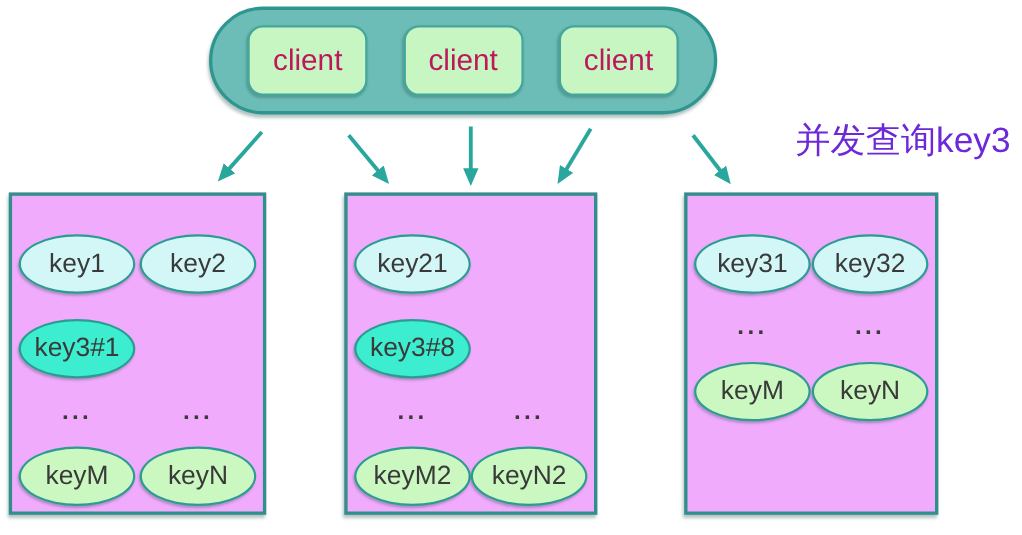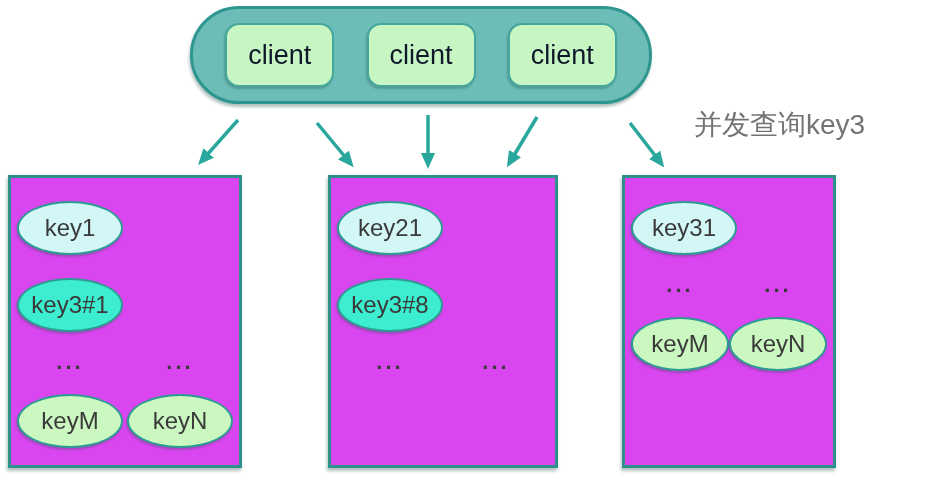--- a/index.html
+++ b/index.html
@@ -31,56 +31,56 @@
   }
   .client-box {
     width: 109px; height: 64px;
     background: #c7f6c3;
     border: 2px solid #45a79b;
     border-radius: 14px;
     display: flex;
     align-items: center;
     justify-content: center;
     font-size: 27px;
-    color: #0f172a;
+    color: #be185d;
     box-shadow: -1px 2px 2px rgba(30, 80, 75, 0.30);
   }
 
   
   .annotation {
     position: absolute;
-    left: 694px; top: 106px;
-    font-size: 28px;
-    color: #737373;
+    left: 723px; top: 106px;
+    font-size: 32px;
+    color: #6d28d9;
     white-space: nowrap;
   }
 
   
   .arrows {
     position: absolute;
     left: 0; top: 0;
     width: 929px; height: 486px;
     pointer-events: none;
   }
 
   
   .shard {
     position: absolute;
     top: 175px;
     height: 293px;
-    background: #d946ef;
+    background: #f0abfc;
     border: 3px solid #2e908a;
     box-shadow: -1px 3px 3px rgba(30, 80, 75, 0.35);
     display: flex;
     flex-direction: column;
-    padding: 0 6px;
+    padding: 12px 6px;
   }
   .shard-1 { left: 8px;   width: 234px; }
-  .shard-2 { left: 328px; width: 230px; }
-  .shard-3 { left: 622px; width: 214px; }
+  .shard-2 { left: 313px; width: 230px; }
+  .shard-3 { left: 622px; width: 231px; }
 
   .key-row {
     display: flex;
     justify-content: space-between;
     align-items: center;
   }
   .key-row.r1 { margin-top: 23px; }
   .key-row.r2 { margin-top: 23px; align-items: center; }
   .key-row.rdots { margin-top: 18px; height: 24px; }
   .key-row.r4 { margin-top: 20px; align-items: center; }
@@ -133,20 +133,21 @@
     <line x1="238" y1="120" x2="206" y2="156" stroke="#29a79d" stroke-width="3.5" marker-end="url(#ah)"></line>
     <line x1="317" y1="123" x2="346" y2="158" stroke="#29a79d" stroke-width="3.5" marker-end="url(#ah)"></line>
     <line x1="428" y1="115" x2="428" y2="157" stroke="#29a79d" stroke-width="3.5" marker-end="url(#ah)"></line>
     <line x1="537" y1="117" x2="513" y2="157" stroke="#29a79d" stroke-width="3.5" marker-end="url(#ah)"></line>
     <line x1="630" y1="123" x2="657" y2="158" stroke="#29a79d" stroke-width="3.5" marker-end="url(#ah)"></line>
   </svg>
 
   <div class="shard shard-1">
     <div class="key-row r1">
       <div class="key" data-variant="cyan">key1</div>
+      <div class="key" data-variant="cyan">key2</div>
     </div>
     <div class="key-row r2">
       <div class="key" data-variant="hot">key3#1</div>
     </div>
     <div class="key-row rdots">
       <div class="dots">...</div>
       <div class="dots">...</div>
     </div>
     <div class="key-row r4">
       <div class="key" data-variant="green">keyM</div>
@@ -158,25 +159,30 @@
     <div class="key-row r1">
       <div class="key" data-variant="cyan">key21</div>
     </div>
     <div class="key-row r2">
       <div class="key" data-variant="hot">key3#8</div>
     </div>
     <div class="key-row rdots">
       <div class="dots">...</div>
       <div class="dots">...</div>
     </div>
+    <div class="key-row r4">
+      <div class="key" data-variant="green">keyM2</div>
+      <div class="key" data-variant="green">keyN2</div>
+    </div>
   </div>
 
   <div class="shard shard-3">
     <div class="key-row r1">
       <div class="key" data-variant="cyan">key31</div>
+      <div class="key" data-variant="cyan">key32</div>
     </div>
     <div class="key-row rdots">
       <div class="dots">...</div>
       <div class="dots">...</div>
     </div>
     <div class="key-row r4">
       <div class="key" data-variant="green">keyM</div>
       <div class="key" data-variant="green">keyN</div>
     </div>
   </div>

